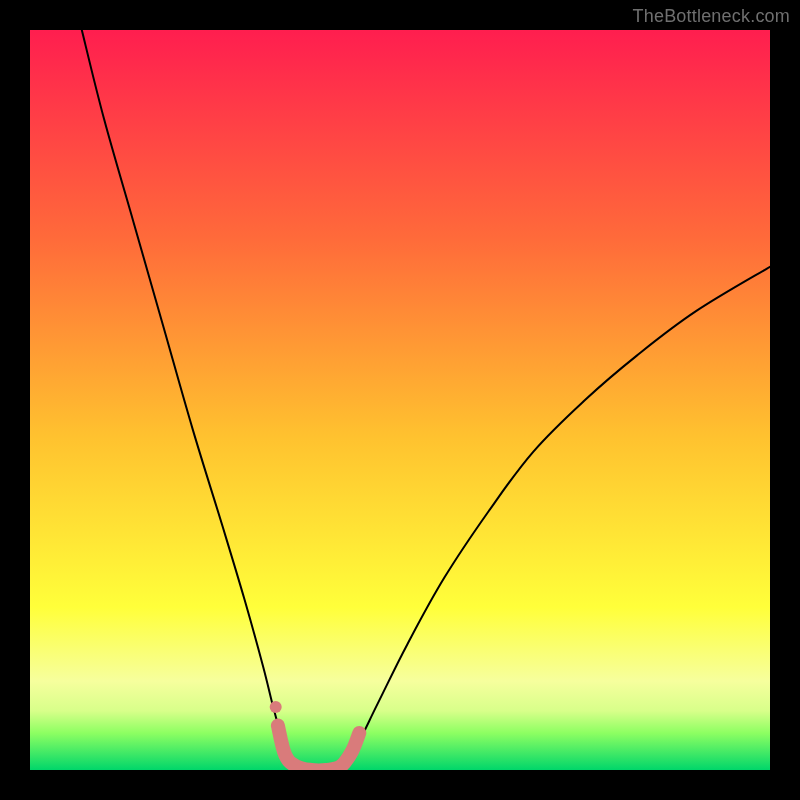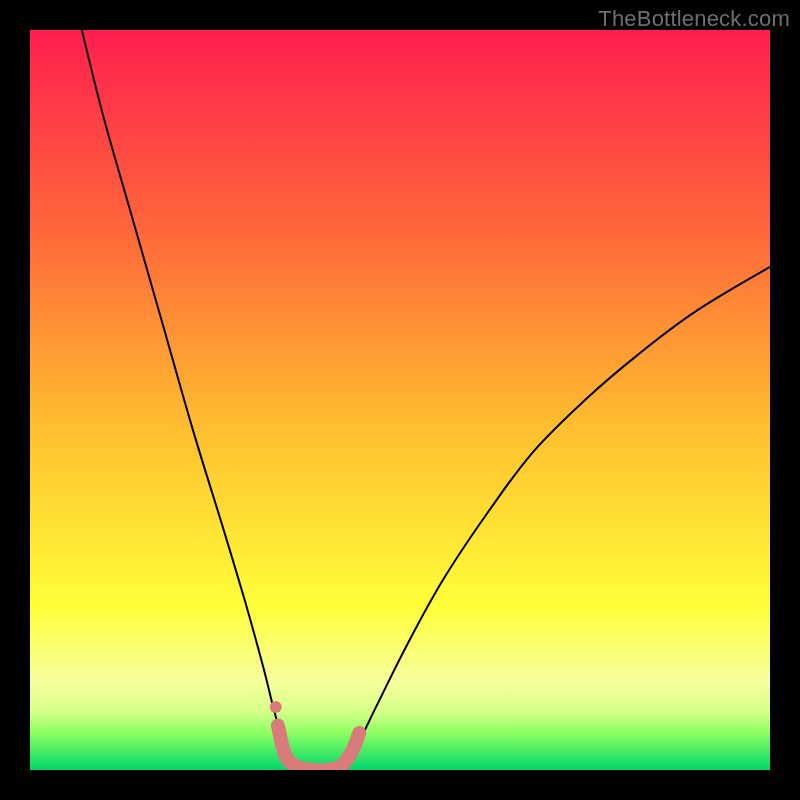--- a/index.html
+++ b/index.html
@@ -24,21 +24,21 @@
     left: 0;
     top: 0;
     width: 740px;
     height: 740px;
   }
   .watermark {
     position: absolute;
     top: 6px;
     right: 10px;
     color: #6f6f6f;
-    font-size: 22px;
+    font-size: 18px;
     font-weight: 500;
     letter-spacing: 0.2px;
     user-select: none;
   }
 </style>
 </head>
 <body>
 
 <div class="frame">
   <svg class="plot" viewBox="0 0 740 740">

